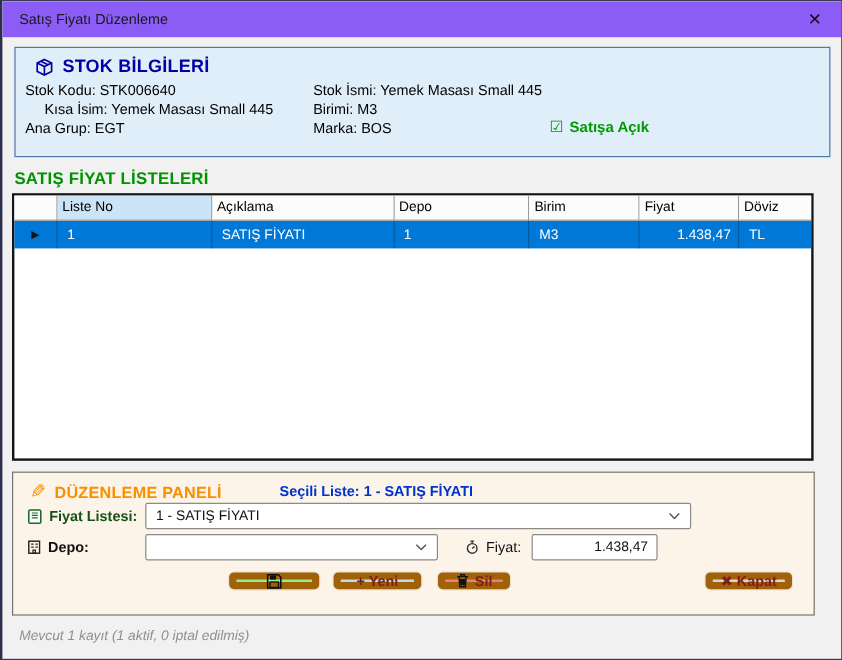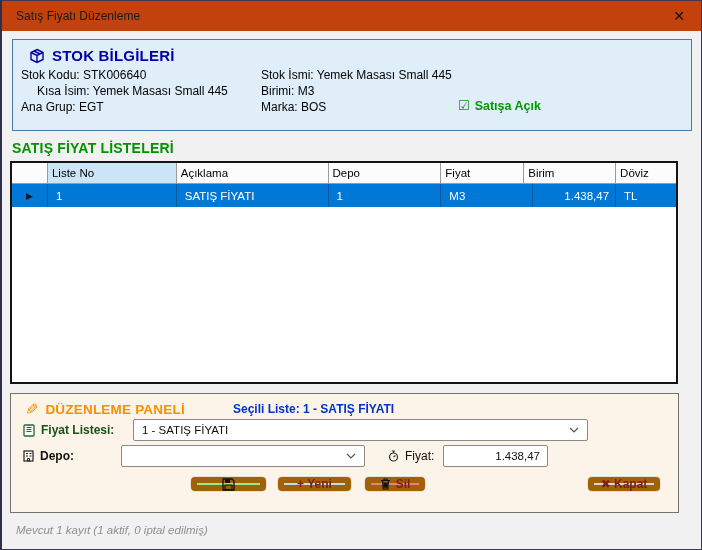--- a/index.html
+++ b/index.html
@@ -6,21 +6,21 @@
   html,body { width:702px; height:550px; }
   body {
     font-family:"Liberation Sans","DejaVu Sans",sans-serif;
     background:#f1f1f1;
     position:relative;
     border:1px solid #3a3a55;
     border-left:2px solid #2e2e4e;
     overflow:hidden;
   }
   
-  .titlebar { position:absolute; left:0; top:0; width:100%; height:30px; background:#c2410c; }
+  .titlebar { position:absolute; left:0; top:0; width:100%; height:30px; background:#8b5cf6; }
   .title-text { position:absolute; left:14px; top:8px; font-size:12px; color:#1a1a1a; }
   .close-btn { position:absolute; right:10px; top:4px; width:24px; height:22px;
     display:flex; align-items:center; justify-content:center; font-size:14px; color:#111; cursor:pointer; }
   
   .stock-panel { position:absolute; left:10px; top:38px; width:680px; height:92px;
     background:#e0eefa; border:1px solid #4a7aae; }
   .stock-header { position:absolute; left:16px; top:7px; display:flex; align-items:center; gap:7px; }
   .stock-title { font-size:15px; font-weight:bold; color:#0000a8; letter-spacing:.2px; }
   .stock-line { position:absolute; font-size:12px; color:#000; white-space:nowrap; }
   .sale-open { position:absolute; left:445px; top:58px; display:flex; align-items:center; gap:5px;
@@ -109,22 +109,22 @@
 </div>
 
 <div class="section-title">SATIŞ FİYAT LİSTELERİ</div>
 
 <div class="grid">
   <div class="g-row g-head">
     <div class="g-cell sel"></div>
     <div class="g-cell c-listeno hl">Liste No</div>
     <div class="g-cell c-aciklama">Açıklama</div>
     <div class="g-cell c-depo">Depo</div>
+    <div class="g-cell c-birim">Birim</div>
     <div class="g-cell c-fiyat">Fiyat</div>
-    <div class="g-cell c-birim">Birim</div>
     <div class="g-cell c-doviz">Döviz</div>
   </div>
   <div class="g-row g-data">
     <div class="g-cell sel">
       <span class="row-arrow">▶</span>
     </div>
     <div class="g-cell c-listeno">1</div>
     <div class="g-cell c-aciklama">SATIŞ FİYATI</div>
     <div class="g-cell c-depo">1</div>
     <div class="g-cell c-birim">M3</div>
@@ -142,21 +142,21 @@
 
   <div class="ep-label-row" style="left:12px; top:29px;">
     <span>
       <svg width="12" height="13" viewBox="0 0 12 13">
           <rect x="1" y="1" width="10" height="11" rx="1" fill="#ffffff" stroke="#1d6b2a" stroke-width="1.3"></rect>
           <path d="M3.5 3.5h5M3.5 5.5h5M3.5 7.5h5" stroke="#1d6b2a" stroke-width="1"></path>
         </svg>
     </span>
     <span class="lbl-green">Fiyat Listesi:</span>
   </div>
-  <div class="combo" style="left:122px; top:25px; width:455px;">
+  <div class="combo" style="left:110px; top:25px; width:455px;">
     <span>1 - SATIŞ FİYATI</span>
     <span class="chev">
       <svg width="10" height="6" viewBox="0 0 10 6">
           <path d="M1 1 L5 5 L9 1" fill="none" stroke="#555" stroke-width="1.2"></path>
         </svg>
     </span>
   </div>
 
   <div class="ep-label-row" style="left:12px; top:55px;">
     <span>

